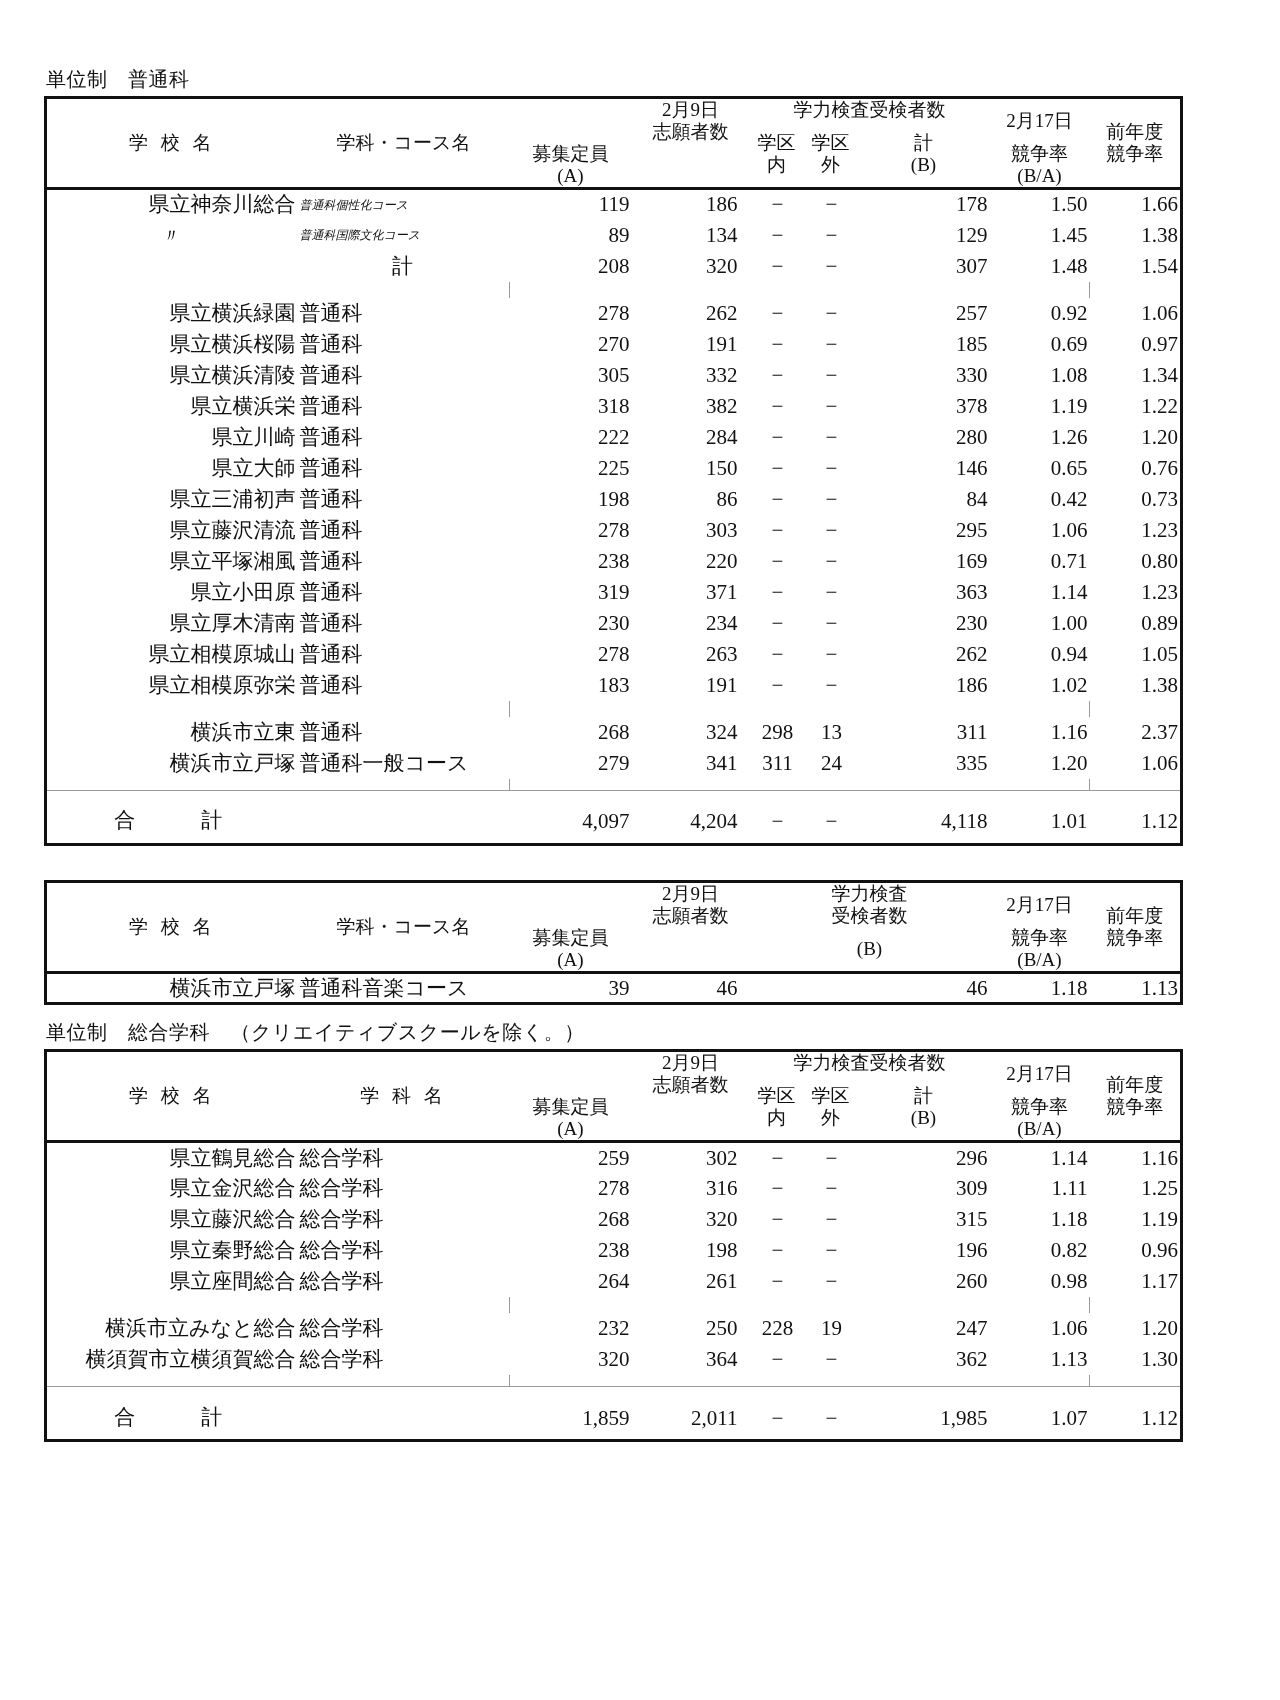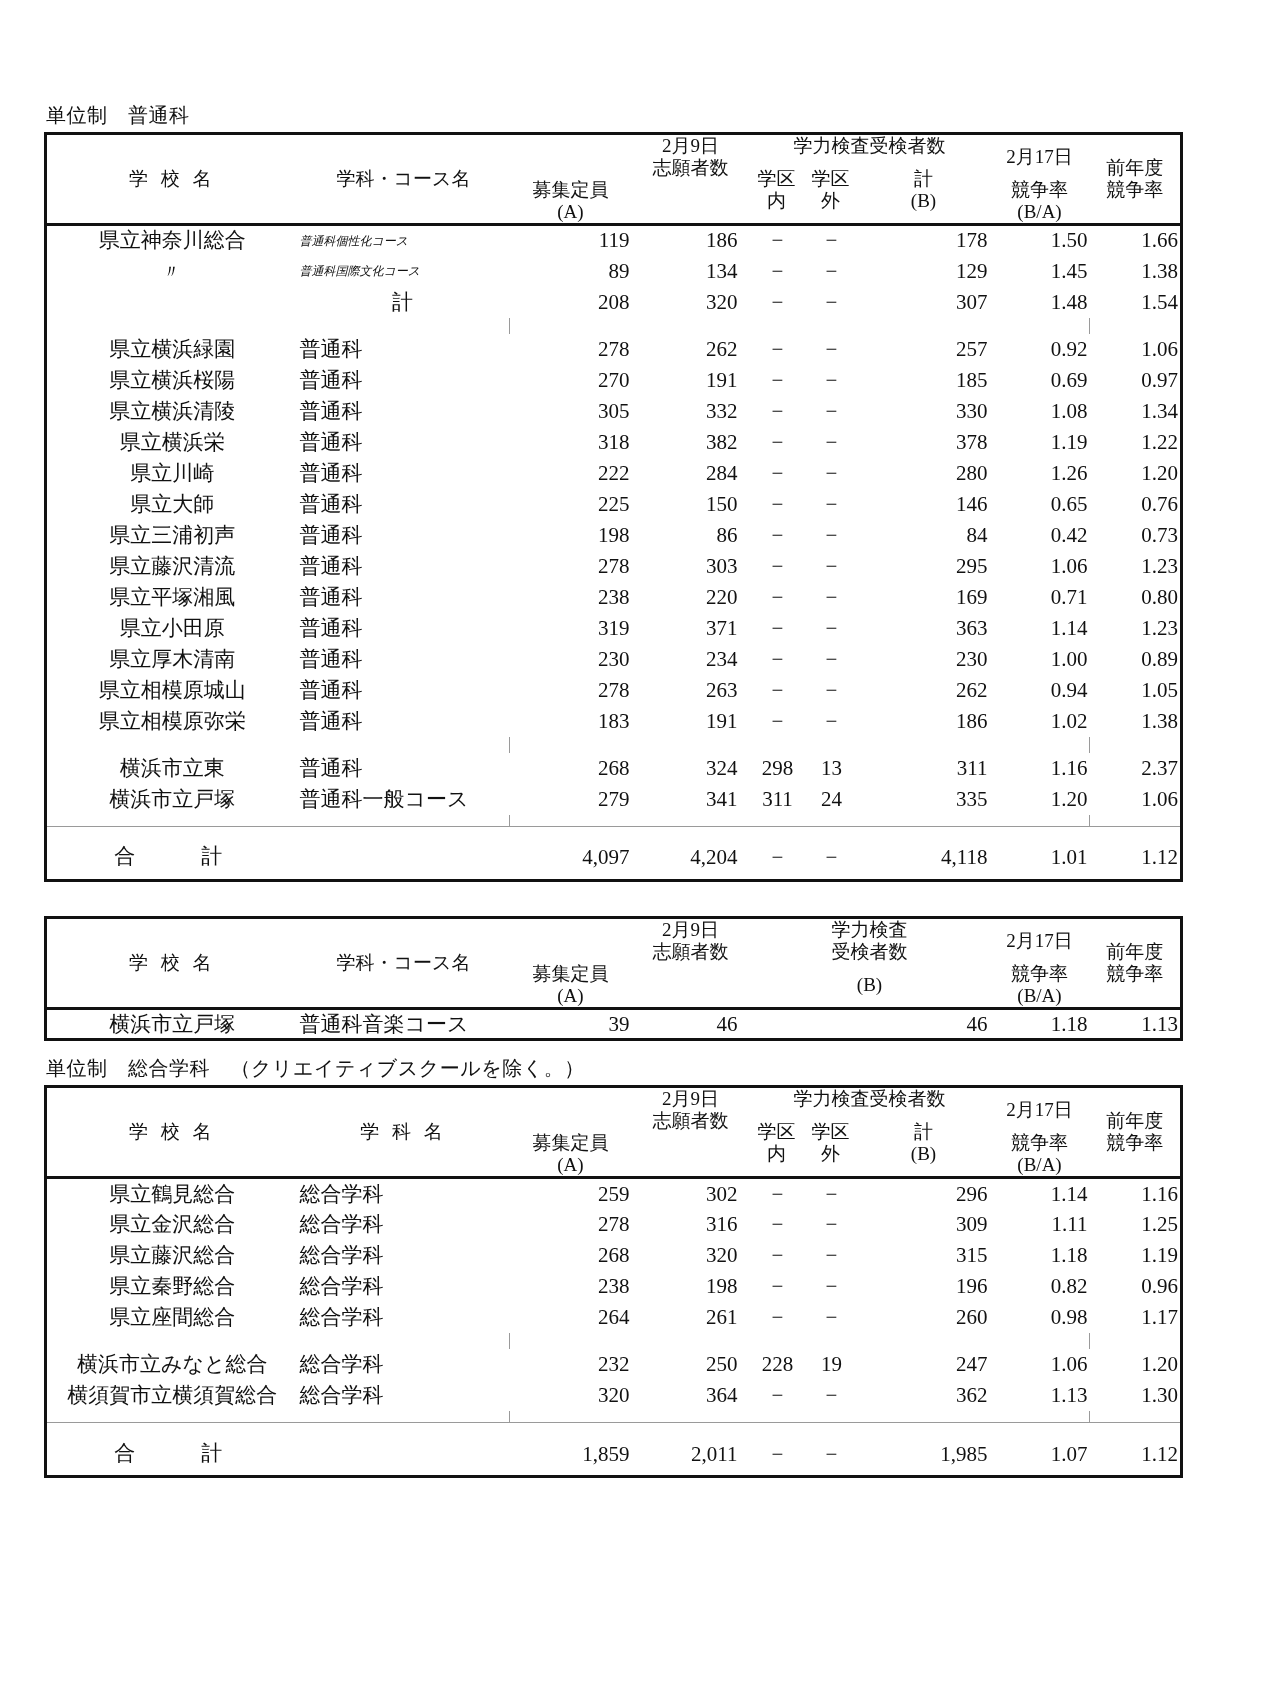--- a/index.html
+++ b/index.html
@@ -11,21 +11,21 @@
   body {
     width: 1280px;
     height: 1700px;
     font-family: "Liberation Serif", "DejaVu Serif", serif;
     color: #111111;
     position: relative;
   }
   .page {
     width: 1280px;
     height: 1700px;
-    padding: 104px 44px 0 44px;
+    padding: 68px 44px 0 44px;
     position: relative;
   }
 
   .section-caption {
     font-size: 20px;
     line-height: 1.1;
     margin: 0 0 6px 2px;
     letter-spacing: 0.5px;
     white-space: nowrap;
   }
@@ -85,21 +85,21 @@
   .vsplit { font-size: 18px; line-height: 1.12; }
 
   
   tbody.body td {
     font-size: 21px;
     line-height: 1.0;
     height: 31px;
     padding: 0 2px;
   }
   td.school {
-    text-align: center;
+    text-align: right;
     padding-left: 22px;
     white-space: nowrap;
   }
   td.school.ditto { text-align: center; padding-left: 0; font-size: 19px; }
   td.course {
     text-align: left;
     padding-left: 12px;
     white-space: nowrap;
     border-right: 1px solid #9a9a9a;
   }

